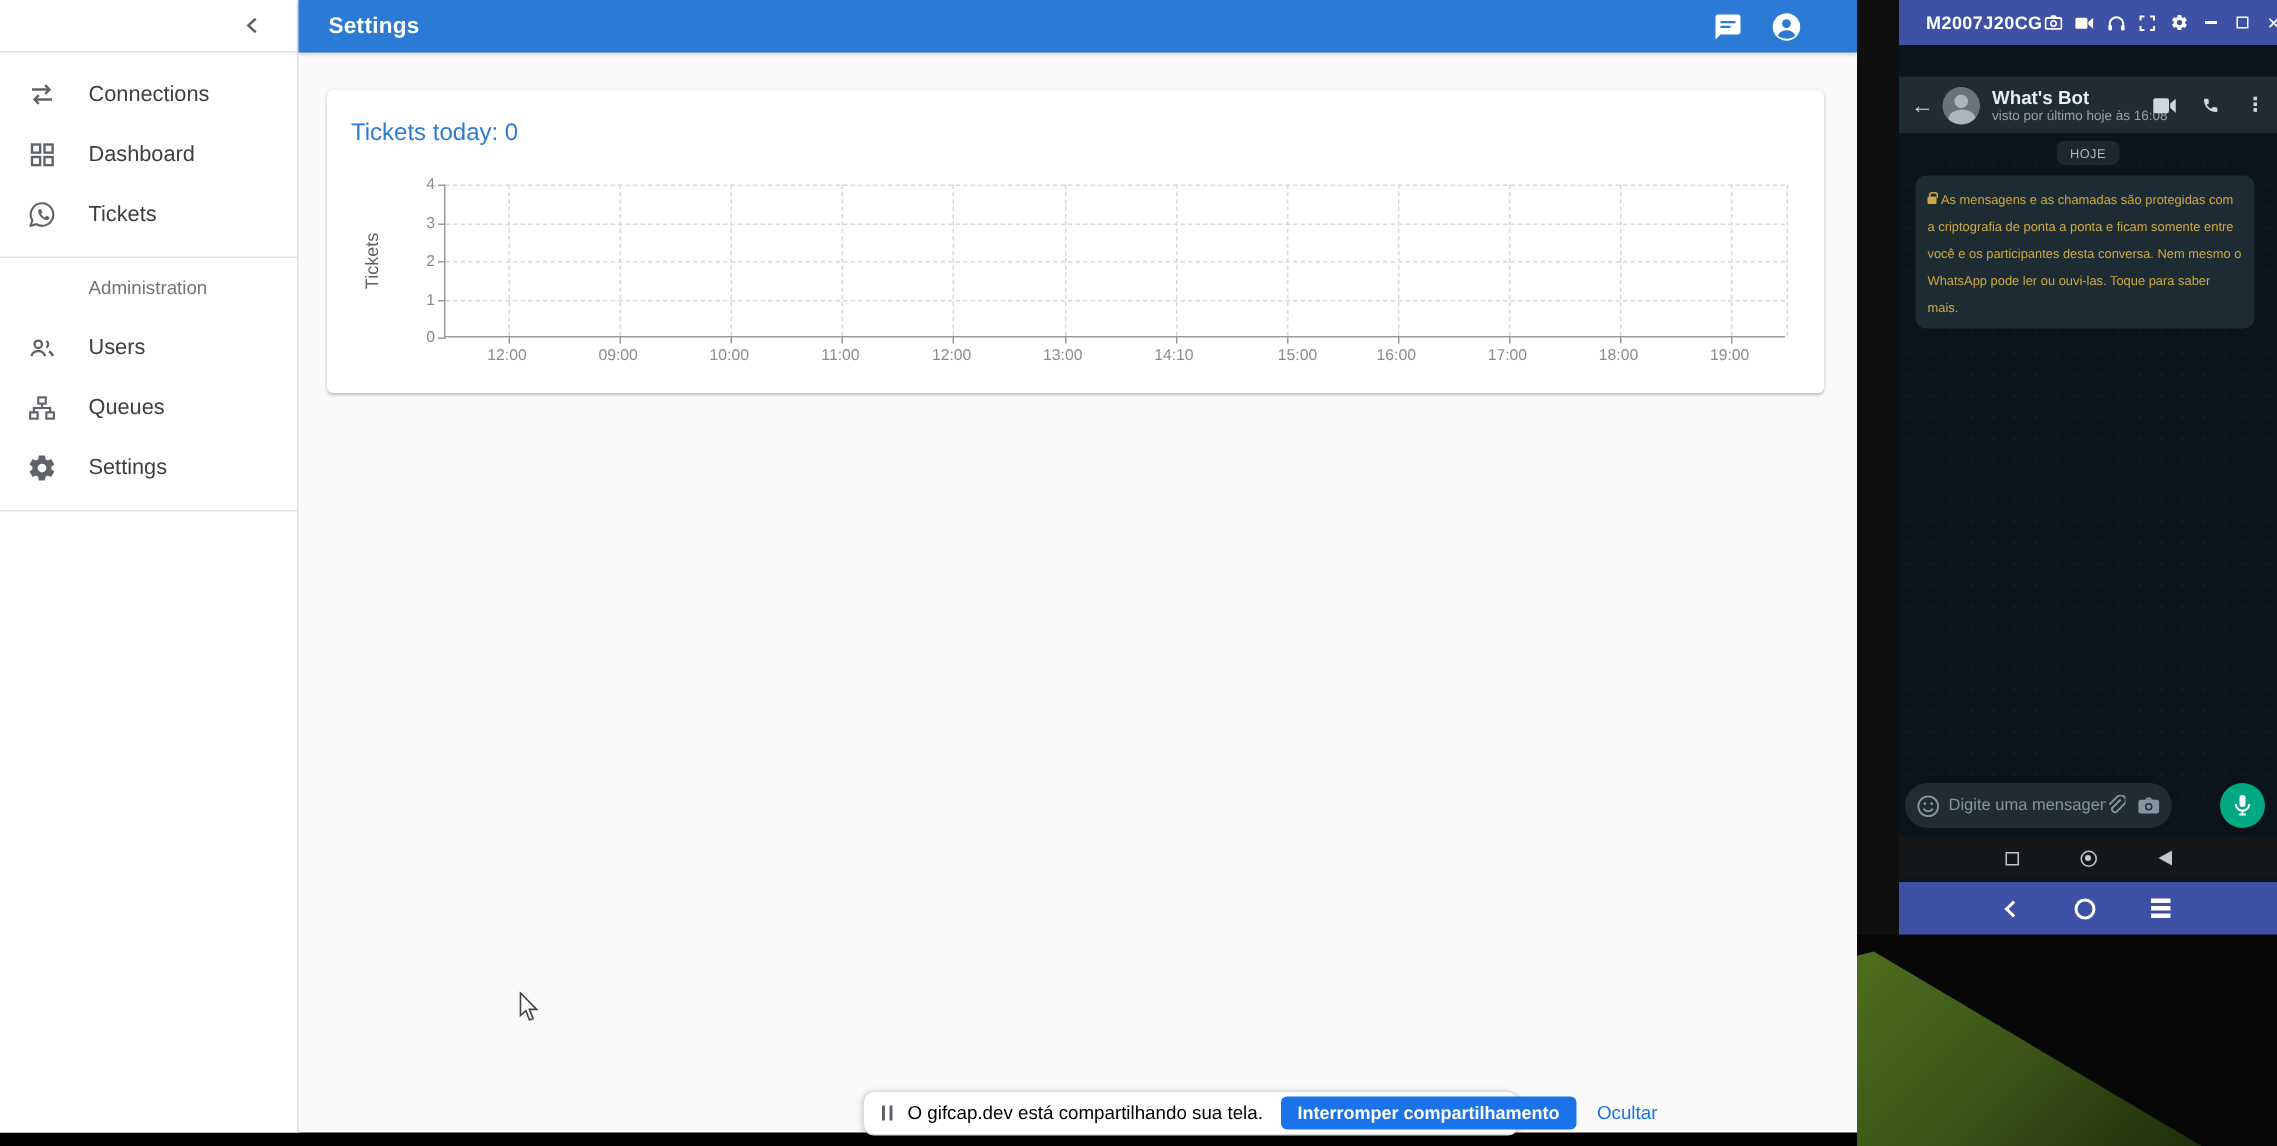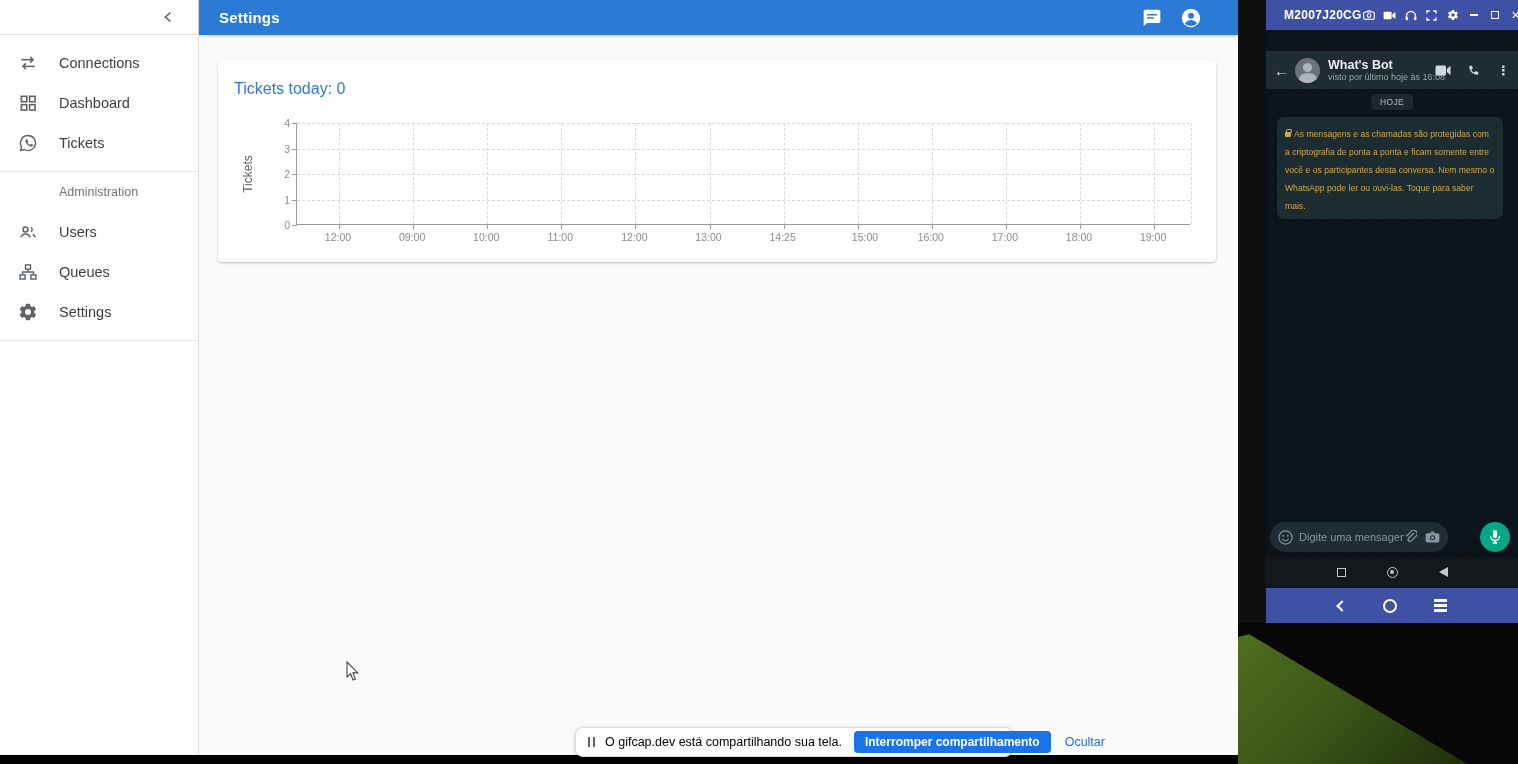--- a/index.html
+++ b/index.html
@@ -286,21 +286,21 @@
           <div class="hgrid" style="top: 0px;"></div>
           <div class="ytick" style="top: 0px;"></div>
         </div>
       <div class="xlabels">
           <div class="xlabel" style="left: 42px;">12:00</div>
           <div class="xlabel" style="left: 116.1px;">09:00</div>
           <div class="xlabel" style="left: 190.2px;">10:00</div>
           <div class="xlabel" style="left: 264.3px;">11:00</div>
           <div class="xlabel" style="left: 338.4px;">12:00</div>
           <div class="xlabel" style="left: 412.5px;">13:00</div>
-          <div class="xlabel" style="left: 486.6px;">14:25</div>
+          <div class="xlabel" style="left: 486.6px;">14:10</div>
           <div class="xlabel" style="left: 569px;">15:00</div>
           <div class="xlabel" style="left: 634.8px;">16:00</div>
           <div class="xlabel" style="left: 708.9px;">17:00</div>
           <div class="xlabel" style="left: 783px;">18:00</div>
           <div class="xlabel" style="left: 857.1px;">19:00</div>
         </div>
     </div>
   </div>
 
   <div class="sharebar">

